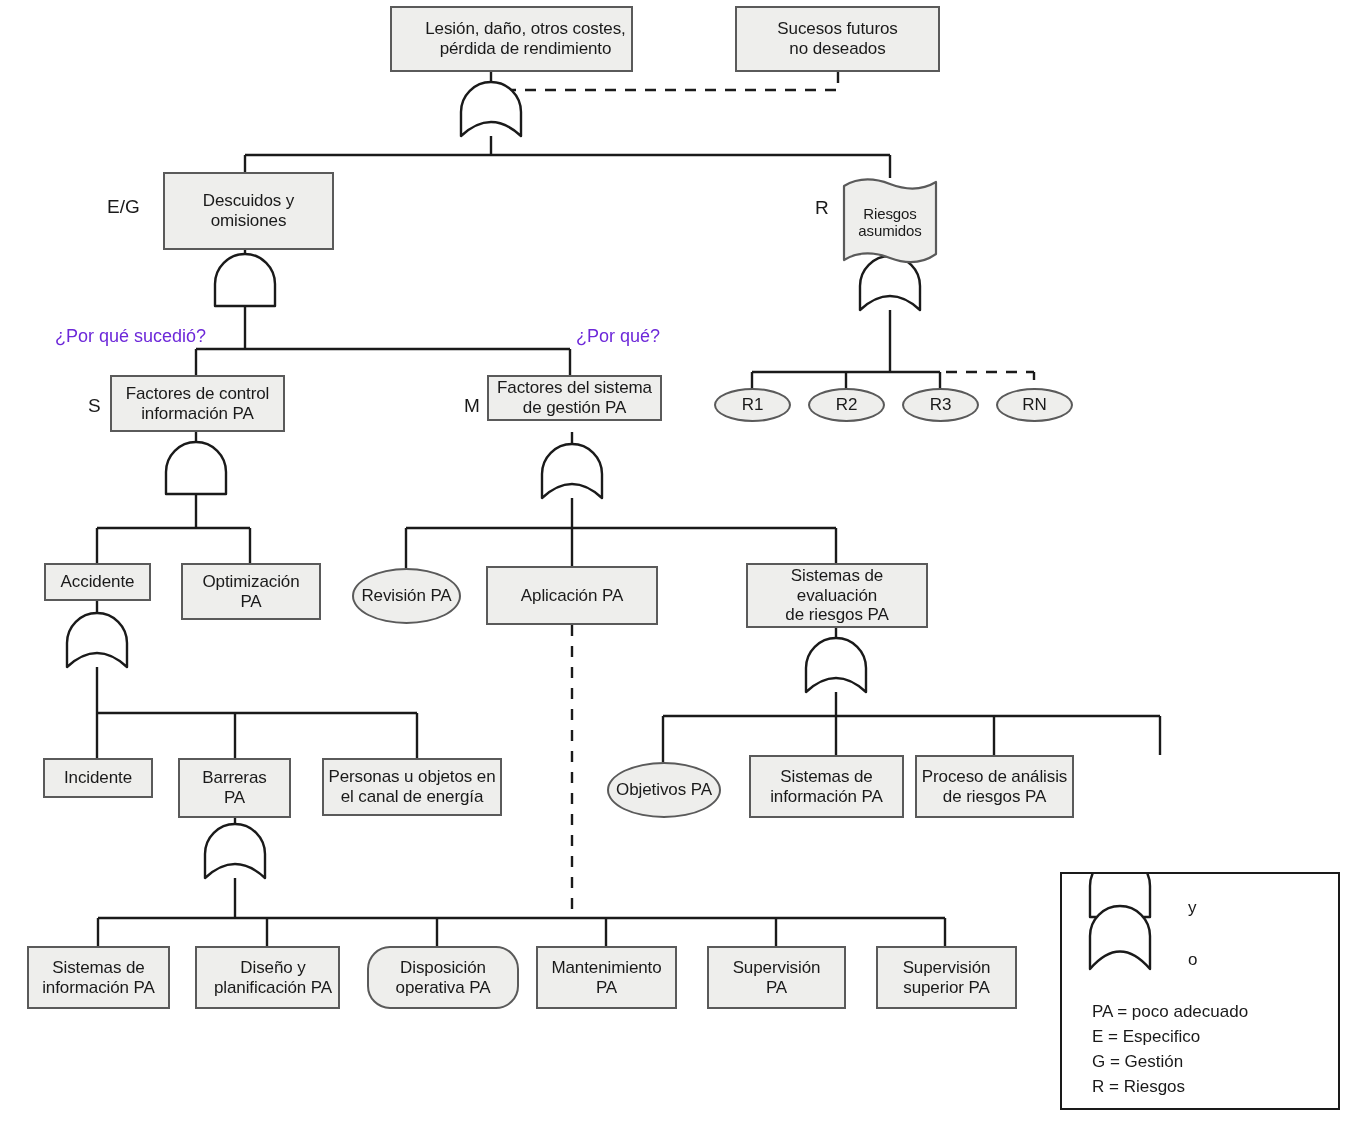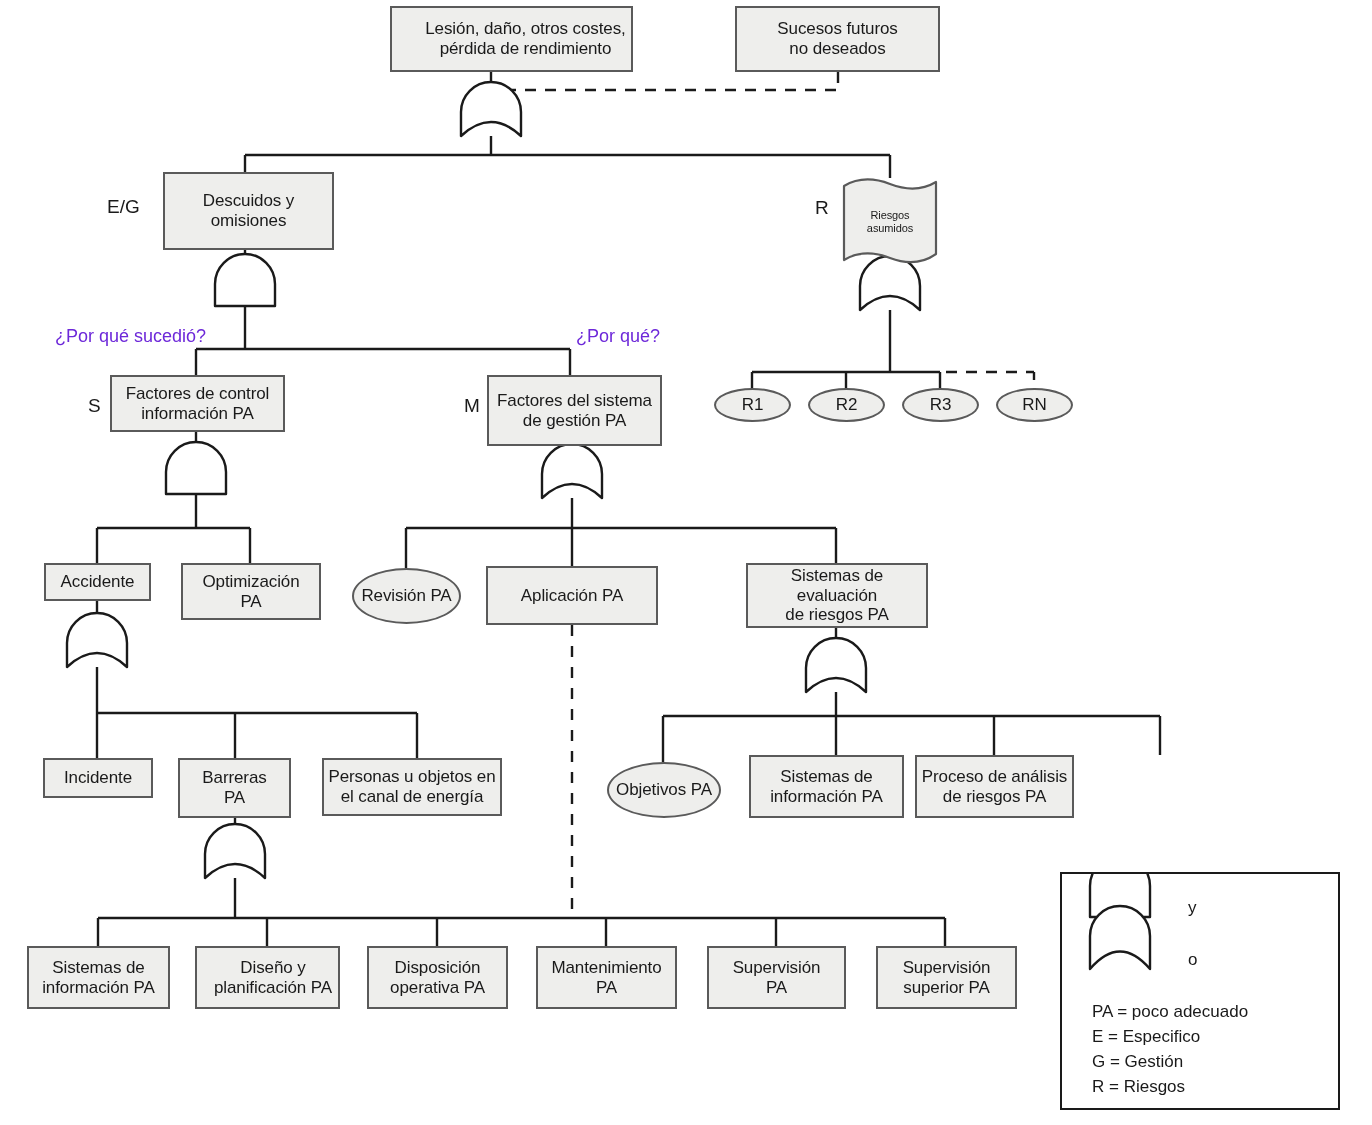--- a/index.html
+++ b/index.html
@@ -148,39 +148,39 @@
     <span class="txt">Sucesos futuros
 no deseados</span>
   </div>
 
   <div class="node" style="left:163px;top:172px;width:171px;height:78px;font-size:17px;">
     <span class="txt">Descuidos y
 omisiones</span>
   </div>
   <div class="sidelabel" style="left:107px;top:196px;font-size:19px;">E/G</div>
 
-  <div class="node freeform" style="left:838px;top:178px;width:104px;height:86px;font-size:11px;">
+  <div class="node freeform" style="left:838px;top:178px;width:104px;height:86px;font-size:15px;">
     <svg width="104" height="86" viewBox="0 0 104 86">
       <path d="M 6 8 Q 26 -4 52 6 Q 78 16 98 4 L 98 76 Q 78 90 52 80 Q 26 70 6 82 Z" fill="#eeeeec" stroke="#5a5a5a" stroke-width="2.2" stroke-linejoin="round"></path>
     </svg>
     <span class="txt" style="margin-top:2px;">Riesgos
 asumidos</span>
   </div>
   <div class="sidelabel" style="left:815px;top:197px;font-size:19px;">R</div>
 
   <div class="qlabel" style="left:55px;top:326px;font-size:18px;">¿Por qué sucedió?</div>
   <div class="qlabel" style="left:576px;top:326px;font-size:18px;">¿Por qué?</div>
 
   <div class="node" style="left:110px;top:375px;width:175px;height:57px;font-size:17px;">
     <span class="txt">Factores de control
 información PA</span>
   </div>
   <div class="sidelabel" style="left:88px;top:395px;font-size:19px;">S</div>
 
-  <div class="node" style="left:487px;top:375px;width:175px;height:71px;font-size:17px;">
+  <div class="node" style="left:487px;top:375px;width:175px;height:46px;font-size:17px;">
     <span class="txt">Factores del sistema
 de gestión PA</span>
   </div>
   <div class="sidelabel" style="left:464px;top:395px;font-size:19px;">M</div>
 
   <div class="node ellipse" style="left:714px;top:388px;width:77px;height:34px;font-size:17px;">
     <span class="txt">R1</span>
   </div>
   <div class="node ellipse" style="left:808px;top:388px;width:77px;height:34px;font-size:17px;">
     <span class="txt">R2</span>
@@ -246,21 +246,21 @@
   <div class="node" style="left:27px;top:946px;width:143px;height:63px;font-size:17px;">
     <span class="txt">Sistemas de
 información PA</span>
   </div>
 
   <div class="node" style="left:195px;top:946px;width:145px;height:63px;font-size:17px;padding-left:11px;">
     <span class="txt">Diseño y
 planificación PA</span>
   </div>
 
-  <div class="node" style="left:367px;top:946px;width:141px;height:63px;font-size:17px;">
+  <div class="node" style="left:367px;top:946px;width:152px;height:63px;font-size:17px;border-radius:23px;">
     <span class="txt">Disposición
 operativa PA</span>
   </div>
 
   <div class="node" style="left:536px;top:946px;width:141px;height:63px;font-size:17px;">
     <span class="txt">Mantenimiento
 PA</span>
   </div>
 
   <div class="node" style="left:707px;top:946px;width:139px;height:63px;font-size:17px;">

